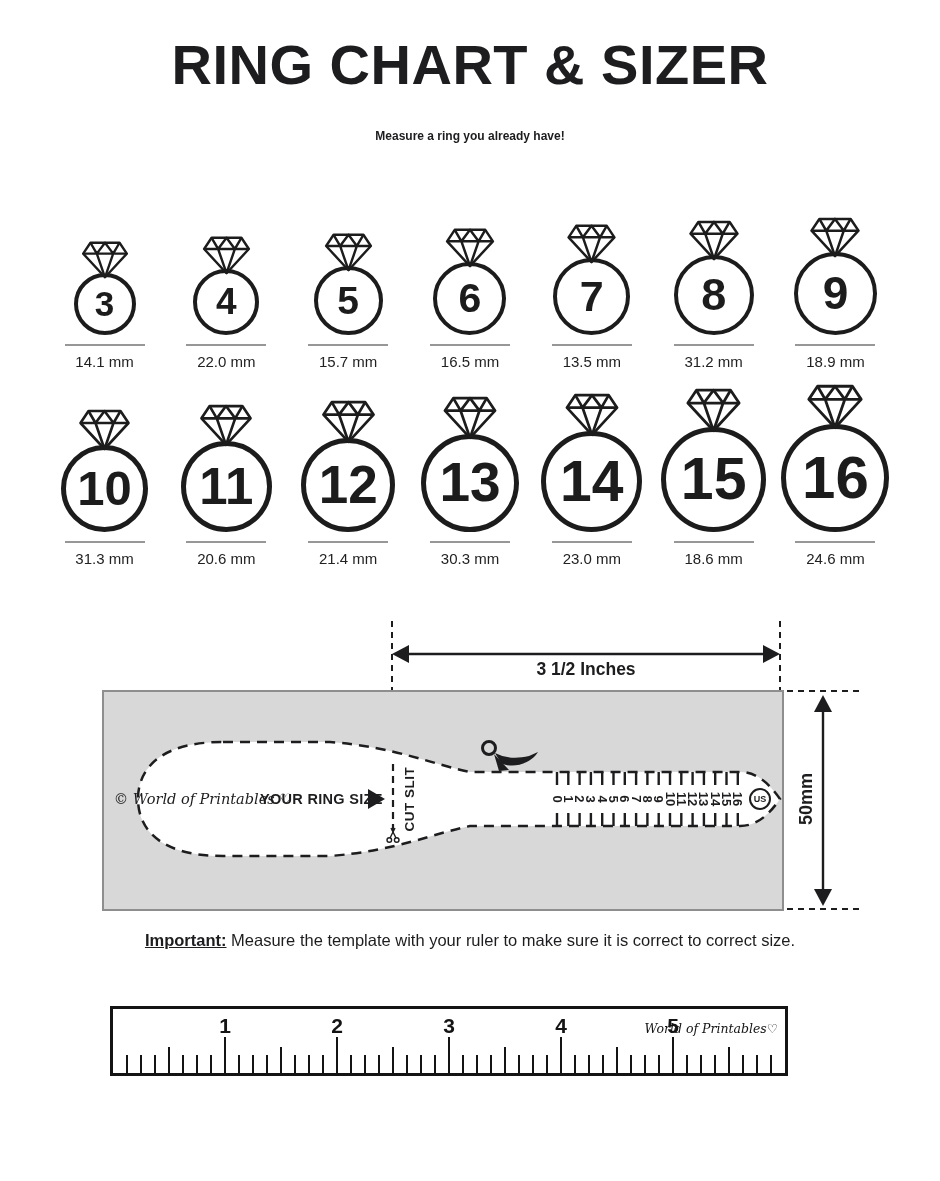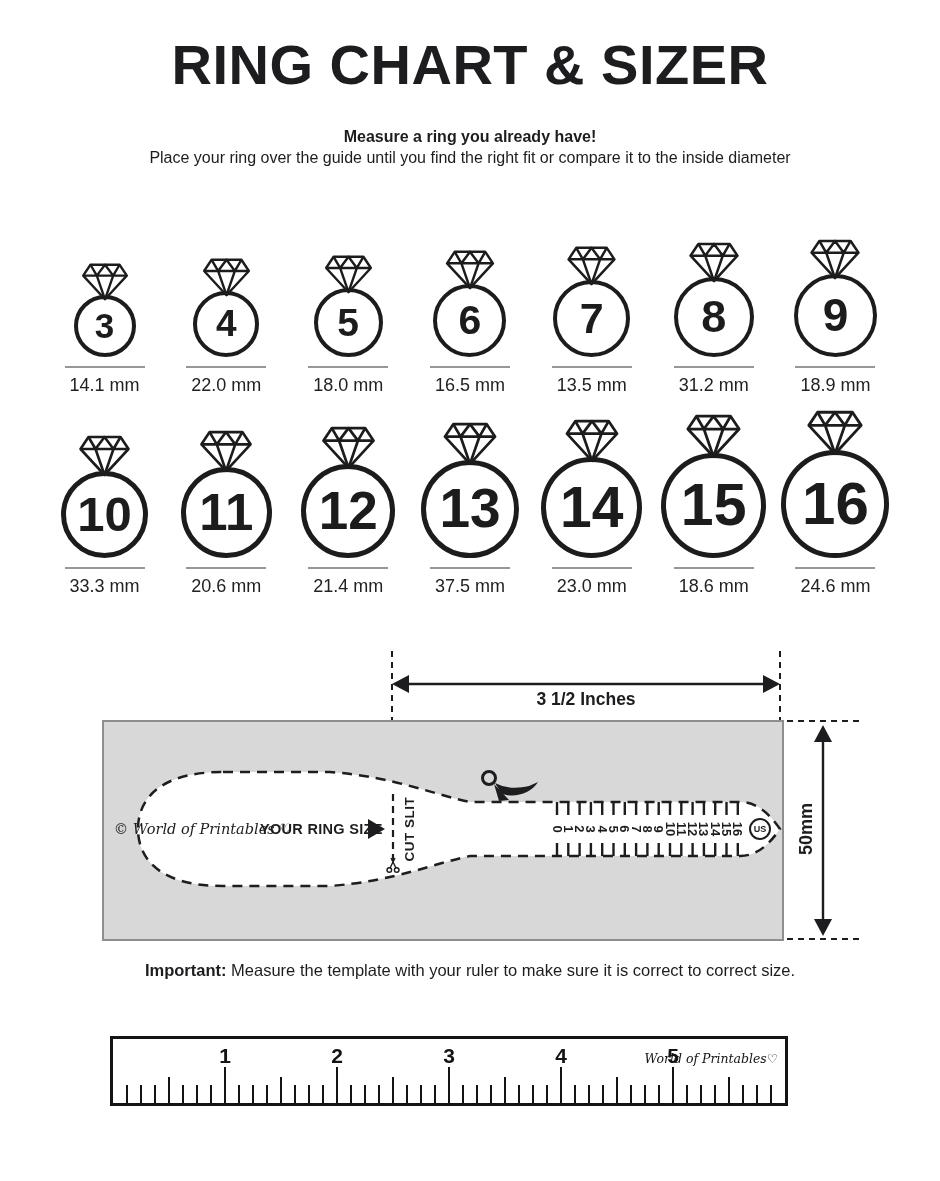--- a/index.html
+++ b/index.html
@@ -1,61 +1,60 @@
 <!DOCTYPE html>
 <html><head>
 <meta charset="utf-8">
 <style>
   html,body{margin:0;padding:0;background:#fff;}
   body{width:940px;height:1181px;overflow:hidden;position:relative;
        font-family:"Liberation Sans","DejaVu Sans",sans-serif;color:#1d1d1f;}
   .title{margin:34px 0 0;text-align:center;font-size:56px;font-weight:800;
          letter-spacing:.5px;line-height:1.1;color:#1d1d1f;}
   .intro{margin-top:30px;text-align:center;}
-  .intro-head{font-size:16px;font-weight:700;line-height:21px;}
+  .intro-head{font-size:12px;font-weight:700;line-height:21px;}
   .intro-sub{font-size:16px;line-height:22px;}
   .rings-row{width:852px;margin:0 auto;display:flex;justify-content:space-between;}
   .row1{margin-top:66px;}
   .row2{margin-top:12px;}
   .ring-cell{width:121px;display:flex;flex-direction:column;align-items:center;}
   .ring-graphic{display:flex;flex-direction:column;align-items:center;justify-content:flex-end;}
   .diamond{position:relative;z-index:2;margin-bottom:-7px;}
   .diamond path{stroke:#1c1c1c;stroke-width:2.6;stroke-linejoin:round;fill:#fff;}
   .diamond path.facets{fill:none;}
   .band{position:relative;z-index:1;border-style:solid;border-color:#1c1c1c;border-radius:50%;
         display:flex;align-items:center;justify-content:center;background:#fff;box-sizing:border-box;}
   .ring-num{font-weight:700;color:#1c1c1c;line-height:1;}
   .ring-underline{width:80px;height:2px;background:#979797;margin-top:9px;}
-  .ring-mm{margin-top:7px;font-size:18px;color:#222;}
+  .ring-mm{margin-top:7px;font-size:15px;color:#222;}
   .sizer-section{position:relative;margin-top:50px;height:300px;}
   .sizer-svg{position:absolute;left:0;top:0;}
   .ink{stroke:#1d1d1f;}
   .svg-bold{font-family:"Liberation Sans","DejaVu Sans",sans-serif;font-weight:700;fill:#1d1d1f;}
   .script{font-family:"DejaVu Serif","DejaVu Sans",serif;font-style:italic;fill:#1d1d1f;}
   .strap-num{font:700 13px "Liberation Sans","DejaVu Sans",sans-serif;fill:#1d1d1f;}
   .important{margin-top:14px;text-align:center;font-size:16.5px;color:#1d1d1f;}
-  .important b{font-weight:700;}
+  .important b{font-weight:700;text-decoration:underline;}
   .ruler{position:relative;margin:56px 0 0 110px;width:678px;height:70px;border:3px solid #141414;
          box-sizing:border-box;background:#fff;}
   .rtick{position:absolute;bottom:0;width:2.4px;background:#141414;}
   .rnum{position:absolute;top:5px;transform:translateX(-50%);font-size:21px;font-weight:700;color:#141414;}
   .ruler-brand{position:absolute;top:12px;right:7px;font-family:"DejaVu Serif","DejaVu Sans",serif;
                font-style:italic;font-size:12.5px;color:#141414;}
   .footer{margin-top:34px;text-align:center;}
   .footer-head{font-size:17px;font-weight:700;line-height:23px;}
   .footer-sub{font-size:16.5px;line-height:23px;}
 </style>
 </head>
 <body>
 
 <h1 class="title">RING CHART &amp; SIZER</h1>
 
 <div class="intro">
   <div class="intro-head">Measure a ring you already have!</div>
-  <div class="intro-sub">Place your ring over the guide until you find the right fit or compare it to the inside diameter</div>
 </div>
 
 <div class="rings-row row1">
     <div class="ring-cell">
       <div class="ring-graphic" style="height:122px">
         <svg class="diamond" width="50" height="40" viewBox="0 0 52 44">
           <path d="M10,3 L42,3 L50,15 L26,41 L2,15 Z"></path>
           <path class="facets" d="M2,15 L50,15 M10,3 L17,15 L26,3 L35,15 L42,3 M17,15 L26,41 M35,15 L26,41"></path>
         </svg>
         <div class="band" style="width:62px;height:62px;border-width:4px">
@@ -82,21 +81,21 @@
       <div class="ring-graphic" style="height:122px">
         <svg class="diamond" width="51" height="41" viewBox="0 0 52 44">
           <path d="M10,3 L42,3 L50,15 L26,41 L2,15 Z"></path>
           <path class="facets" d="M2,15 L50,15 M10,3 L17,15 L26,3 L35,15 L42,3 M17,15 L26,41 M35,15 L26,41"></path>
         </svg>
         <div class="band" style="width:69px;height:69px;border-width:4px">
           <span class="ring-num" style="font-size:39px">5</span>
         </div>
       </div>
       <div class="ring-underline"></div>
-      <div class="ring-mm">18.0 mm</div>
+      <div class="ring-mm">15.7 mm</div>
     </div>
     <div class="ring-cell">
       <div class="ring-graphic" style="height:122px">
         <svg class="diamond" width="52" height="42" viewBox="0 0 52 44">
           <path d="M10,3 L42,3 L50,15 L26,41 L2,15 Z"></path>
           <path class="facets" d="M2,15 L50,15 M10,3 L17,15 L26,3 L35,15 L42,3 M17,15 L26,41 M35,15 L26,41"></path>
         </svg>
         <div class="band" style="width:73px;height:73px;border-width:4px">
           <span class="ring-num" style="font-size:41px">6</span>
         </div>
@@ -149,21 +148,21 @@
       <div class="ring-graphic" style="height:150px">
         <svg class="diamond" width="55" height="44" viewBox="0 0 52 44">
           <path d="M10,3 L42,3 L50,15 L26,41 L2,15 Z"></path>
           <path class="facets" d="M2,15 L50,15 M10,3 L17,15 L26,3 L35,15 L42,3 M17,15 L26,41 M35,15 L26,41"></path>
         </svg>
         <div class="band" style="width:87px;height:87px;border-width:5px">
           <span class="ring-num" style="font-size:49px">10</span>
         </div>
       </div>
       <div class="ring-underline"></div>
-      <div class="ring-mm">33.3 mm</div>
+      <div class="ring-mm">31.3 mm</div>
     </div>
     <div class="ring-cell">
       <div class="ring-graphic" style="height:150px">
         <svg class="diamond" width="56" height="45" viewBox="0 0 52 44">
           <path d="M10,3 L42,3 L50,15 L26,41 L2,15 Z"></path>
           <path class="facets" d="M2,15 L50,15 M10,3 L17,15 L26,3 L35,15 L42,3 M17,15 L26,41 M35,15 L26,41"></path>
         </svg>
         <div class="band" style="width:91px;height:91px;border-width:5px">
           <span class="ring-num" style="font-size:51px">11</span>
         </div>
@@ -188,21 +187,21 @@
       <div class="ring-graphic" style="height:150px">
         <svg class="diamond" width="58" height="46" viewBox="0 0 52 44">
           <path d="M10,3 L42,3 L50,15 L26,41 L2,15 Z"></path>
           <path class="facets" d="M2,15 L50,15 M10,3 L17,15 L26,3 L35,15 L42,3 M17,15 L26,41 M35,15 L26,41"></path>
         </svg>
         <div class="band" style="width:98px;height:98px;border-width:5px">
           <span class="ring-num" style="font-size:55px">13</span>
         </div>
       </div>
       <div class="ring-underline"></div>
-      <div class="ring-mm">37.5 mm</div>
+      <div class="ring-mm">30.3 mm</div>
     </div>
     <div class="ring-cell">
       <div class="ring-graphic" style="height:150px">
         <svg class="diamond" width="58" height="46" viewBox="0 0 52 44">
           <path d="M10,3 L42,3 L50,15 L26,41 L2,15 Z"></path>
           <path class="facets" d="M2,15 L50,15 M10,3 L17,15 L26,3 L35,15 L42,3 M17,15 L26,41 M35,15 L26,41"></path>
         </svg>
         <div class="band" style="width:101px;height:101px;border-width:5px">
           <span class="ring-num" style="font-size:57px">14</span>
         </div>

